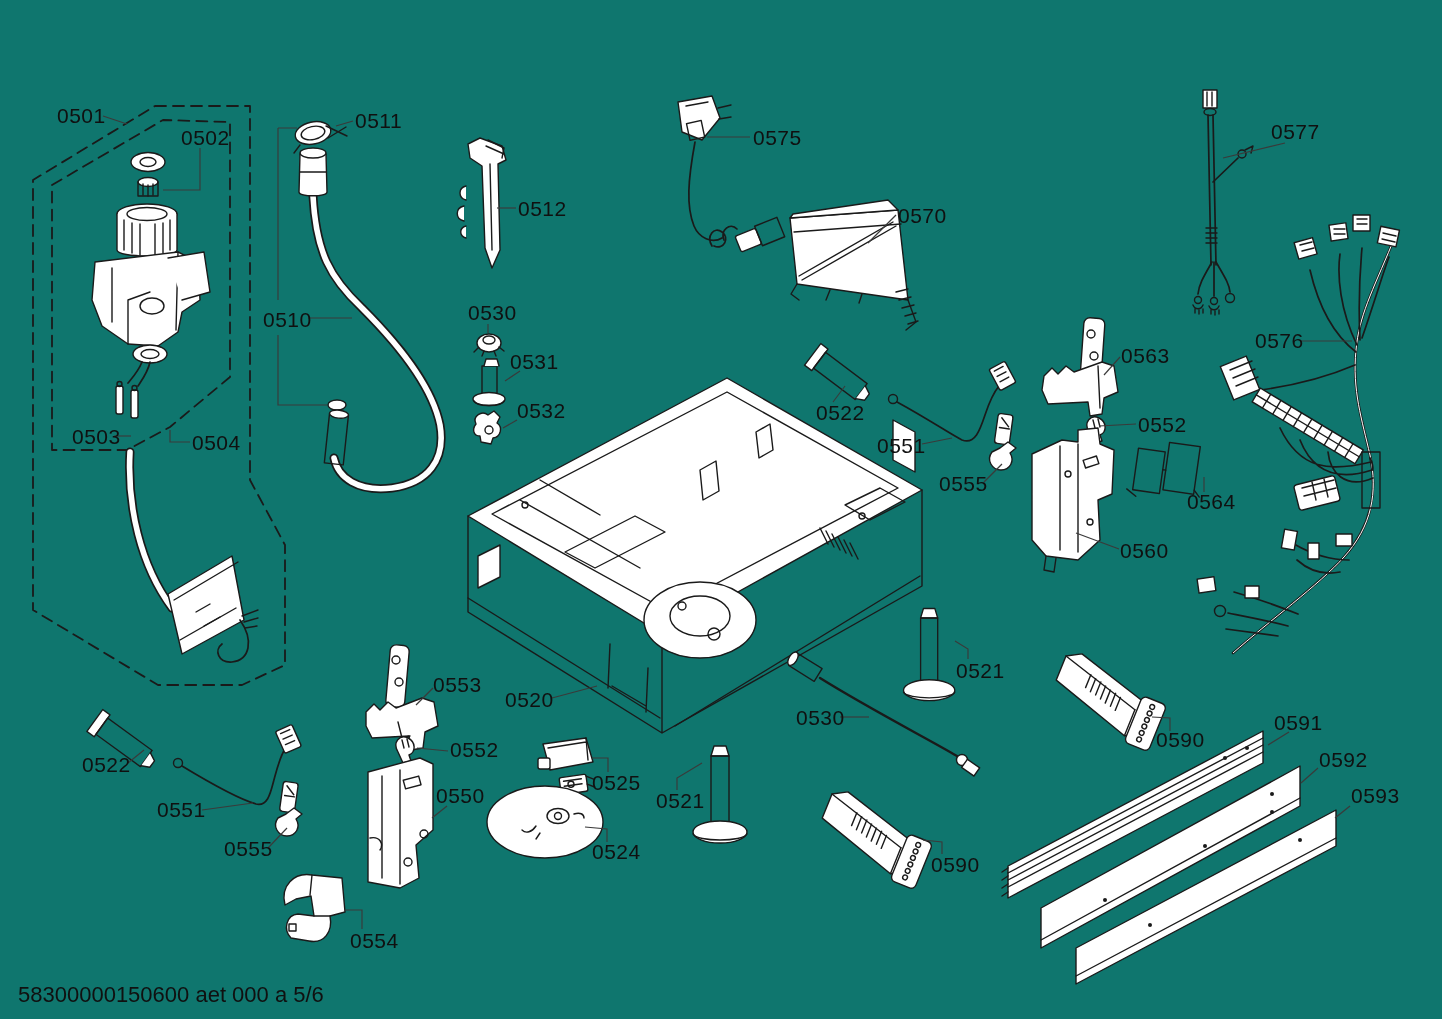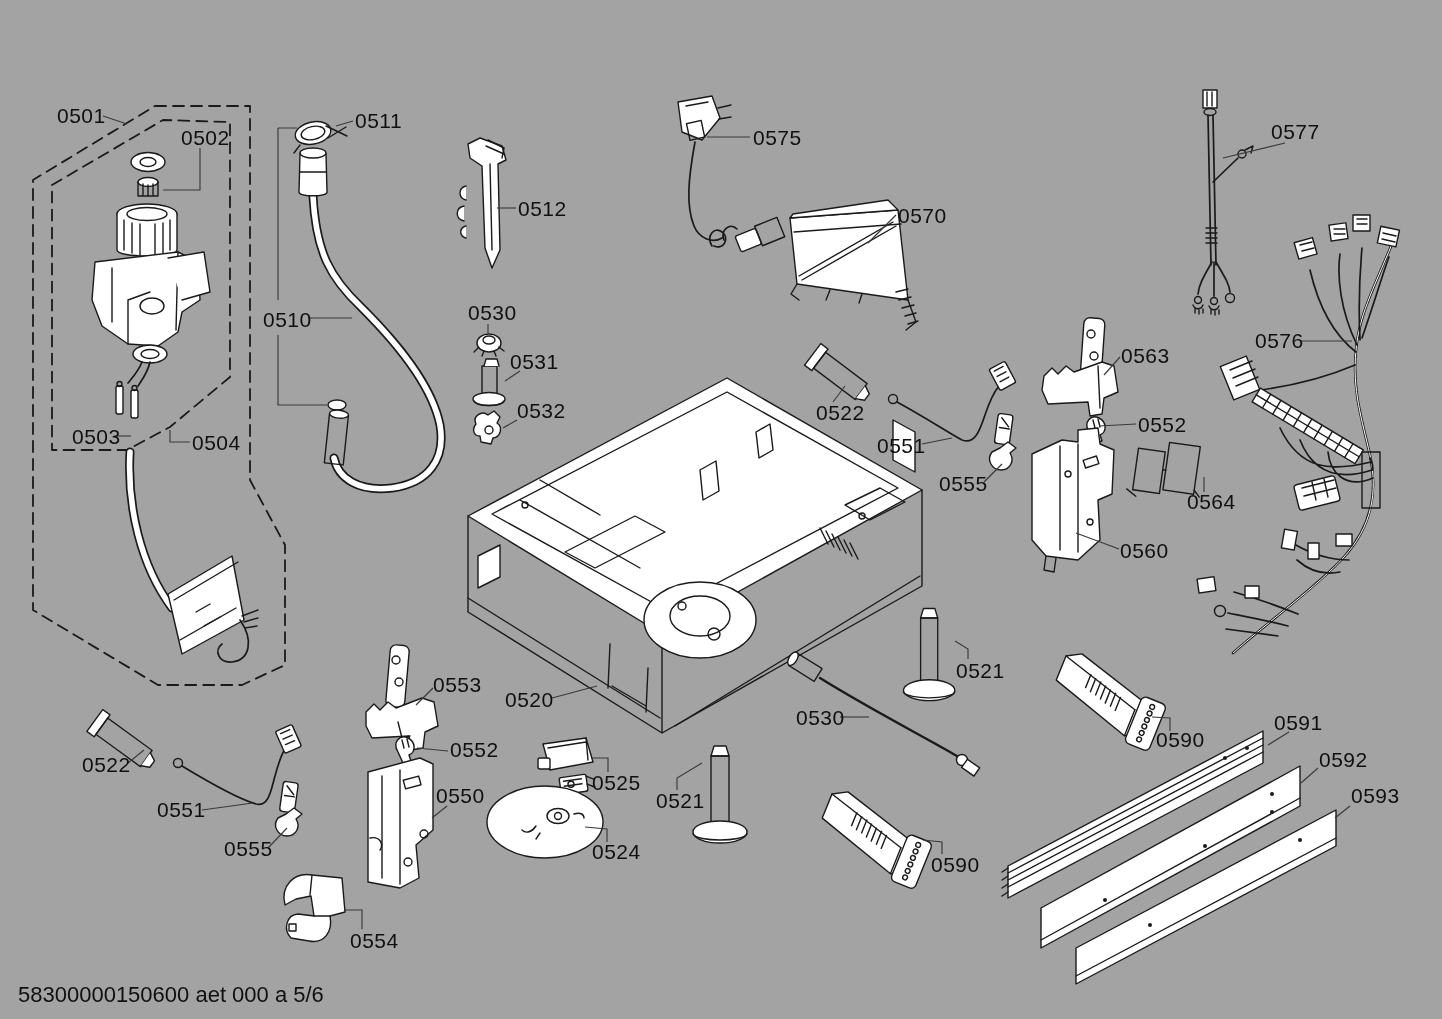--- a/index.html
+++ b/index.html
@@ -1,16 +1,16 @@
 <!DOCTYPE html>
 <html><head>
 <meta charset="utf-8">
 <style>
   html,body{margin:0;padding:0;background:#ffffff;}
-  .page{position:relative;width:1442px;height:1019px;background:#a3a3a3;overflow:hidden;
+  .page{position:relative;width:1442px;height:1019px;background:#0f766e;overflow:hidden;
         font-family:"Liberation Sans",sans-serif;}
   svg{display:block}
   .ln{stroke:#1a1a1a;stroke-width:1.4;fill:none;stroke-linejoin:round;stroke-linecap:round;}
   .fw{fill:#ffffff;}
   .dash{stroke-dasharray:11 7;stroke-width:1.8;}
   .lead{stroke:#3a3a3a;stroke-width:1.15;fill:none;}
   .hoseO{stroke:#1a1a1a;stroke-width:9;fill:none;stroke-linecap:round;}
   .hoseI{stroke:#ffffff;stroke-width:5.6;fill:none;stroke-linecap:round;}
   .wire{stroke:#1a1a1a;stroke-width:1.7;fill:none;stroke-linecap:round;}
   text.callout{font-size:21px;fill:#101010;letter-spacing:.5px;}

